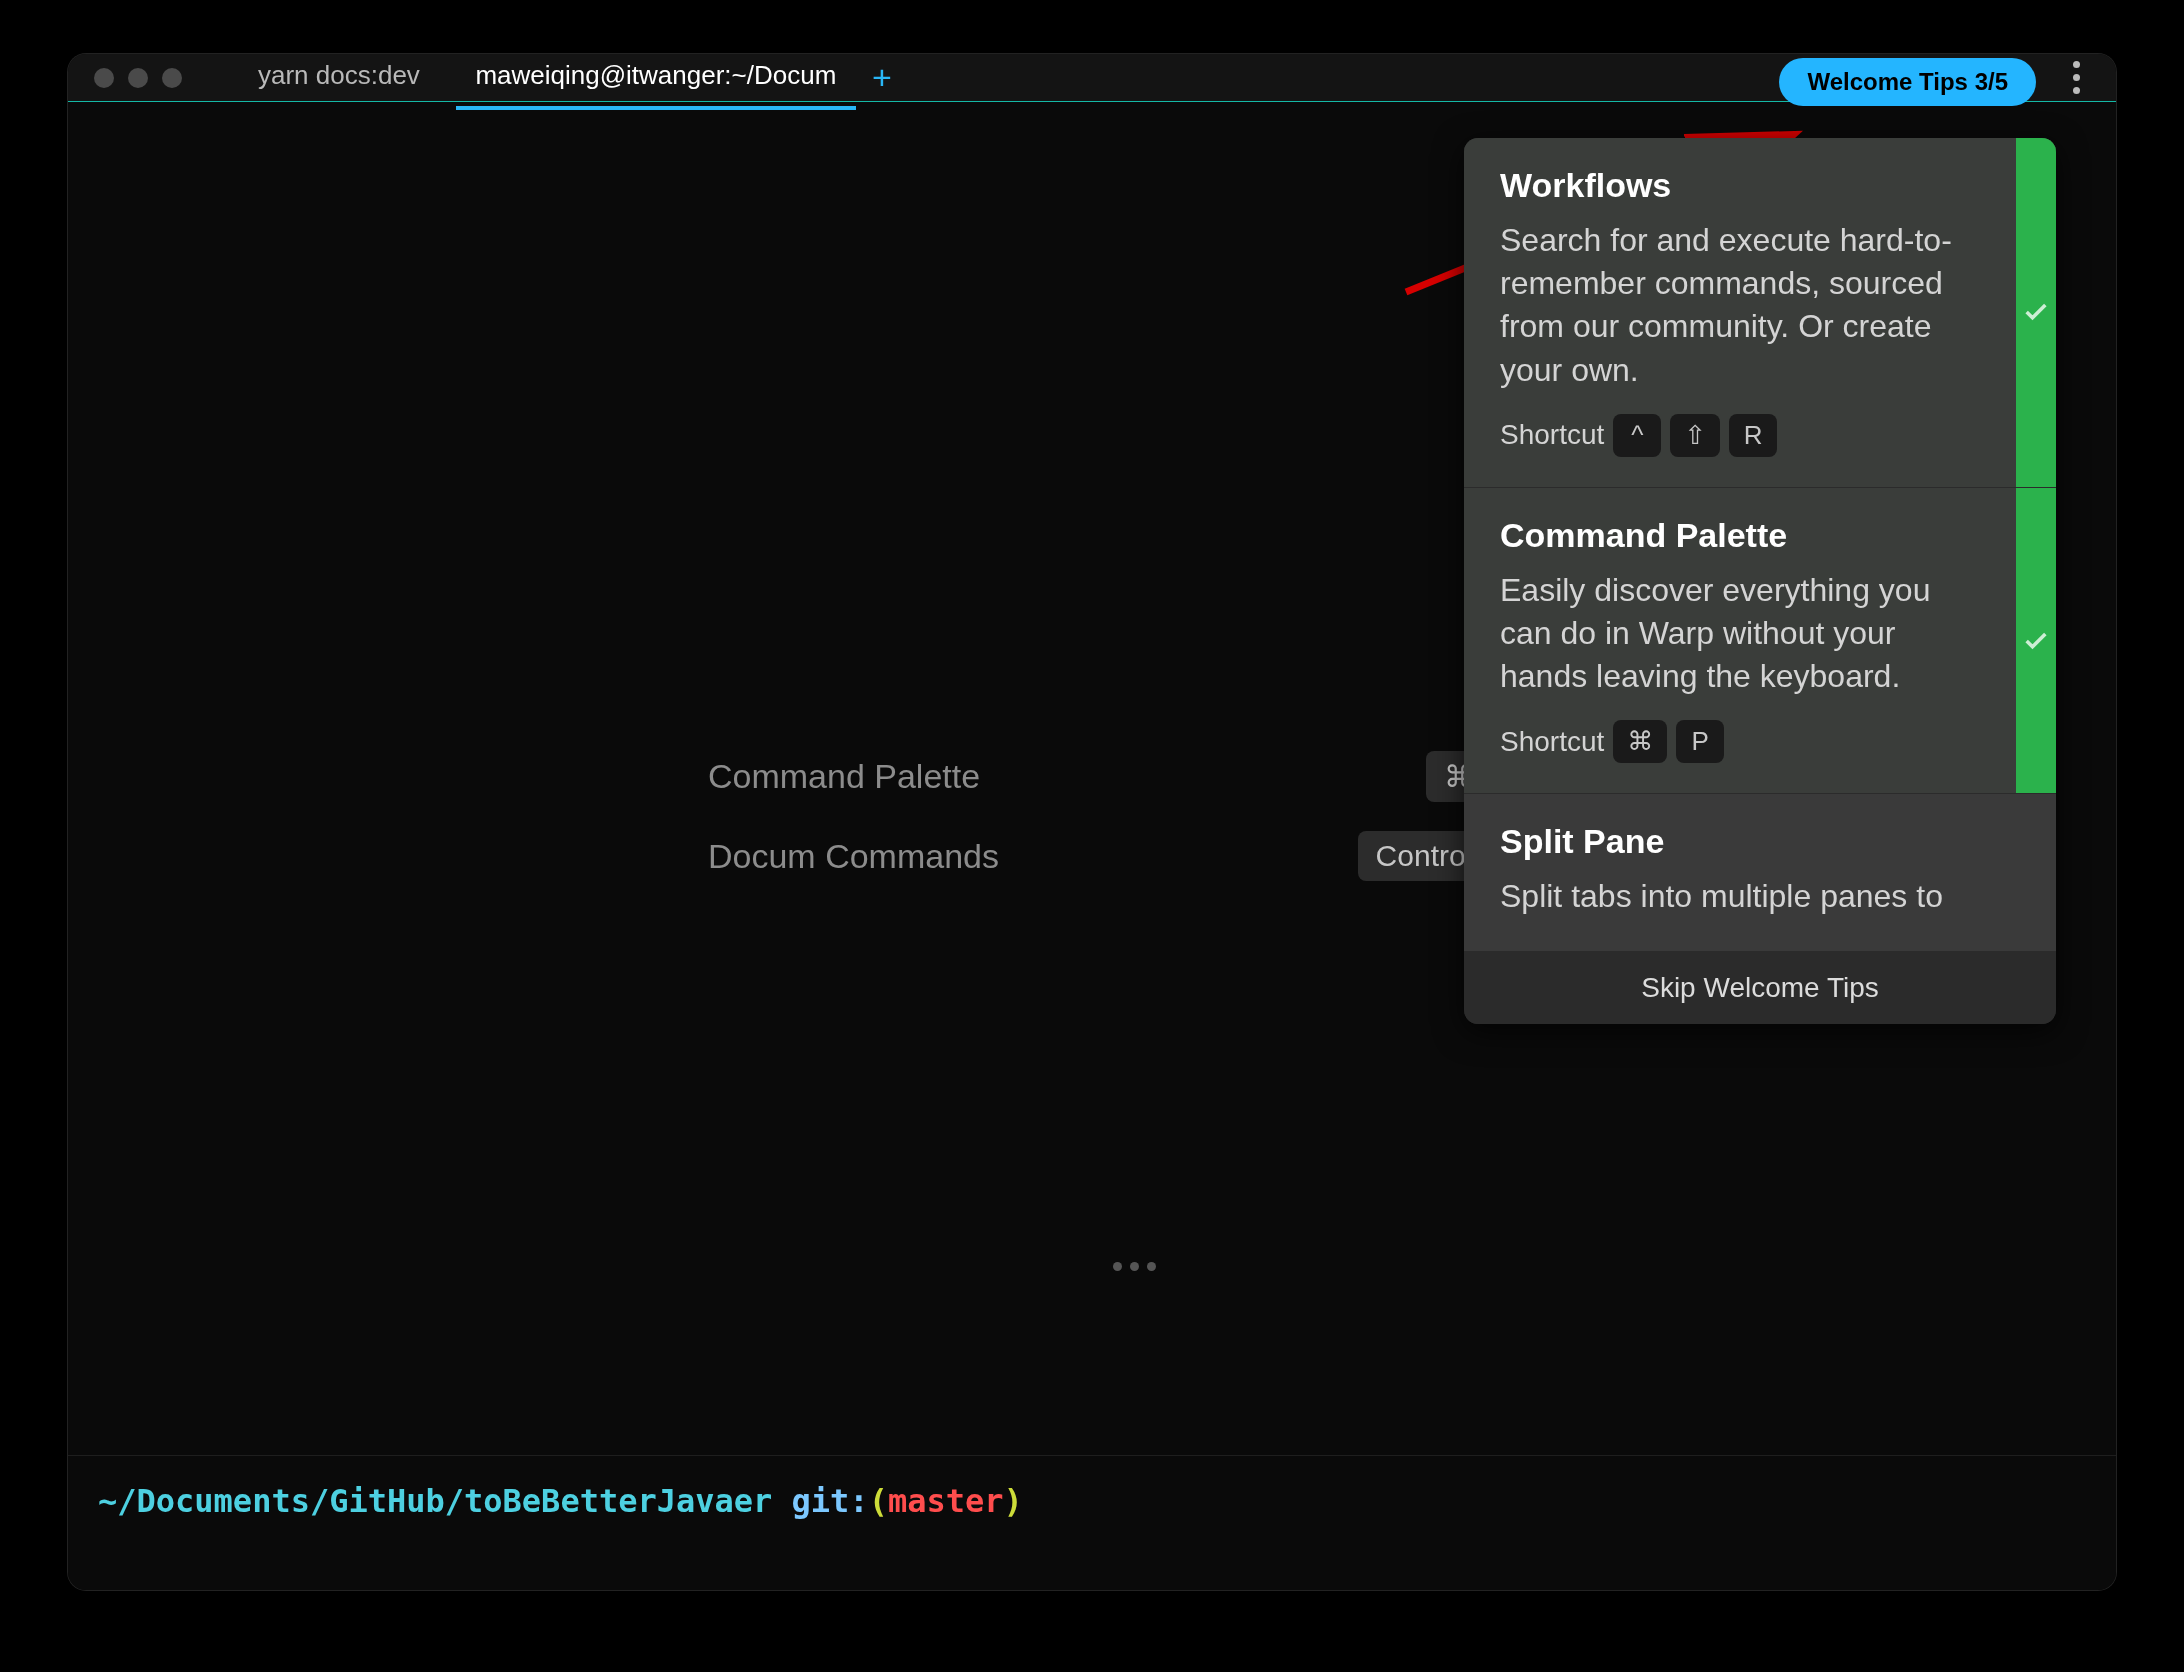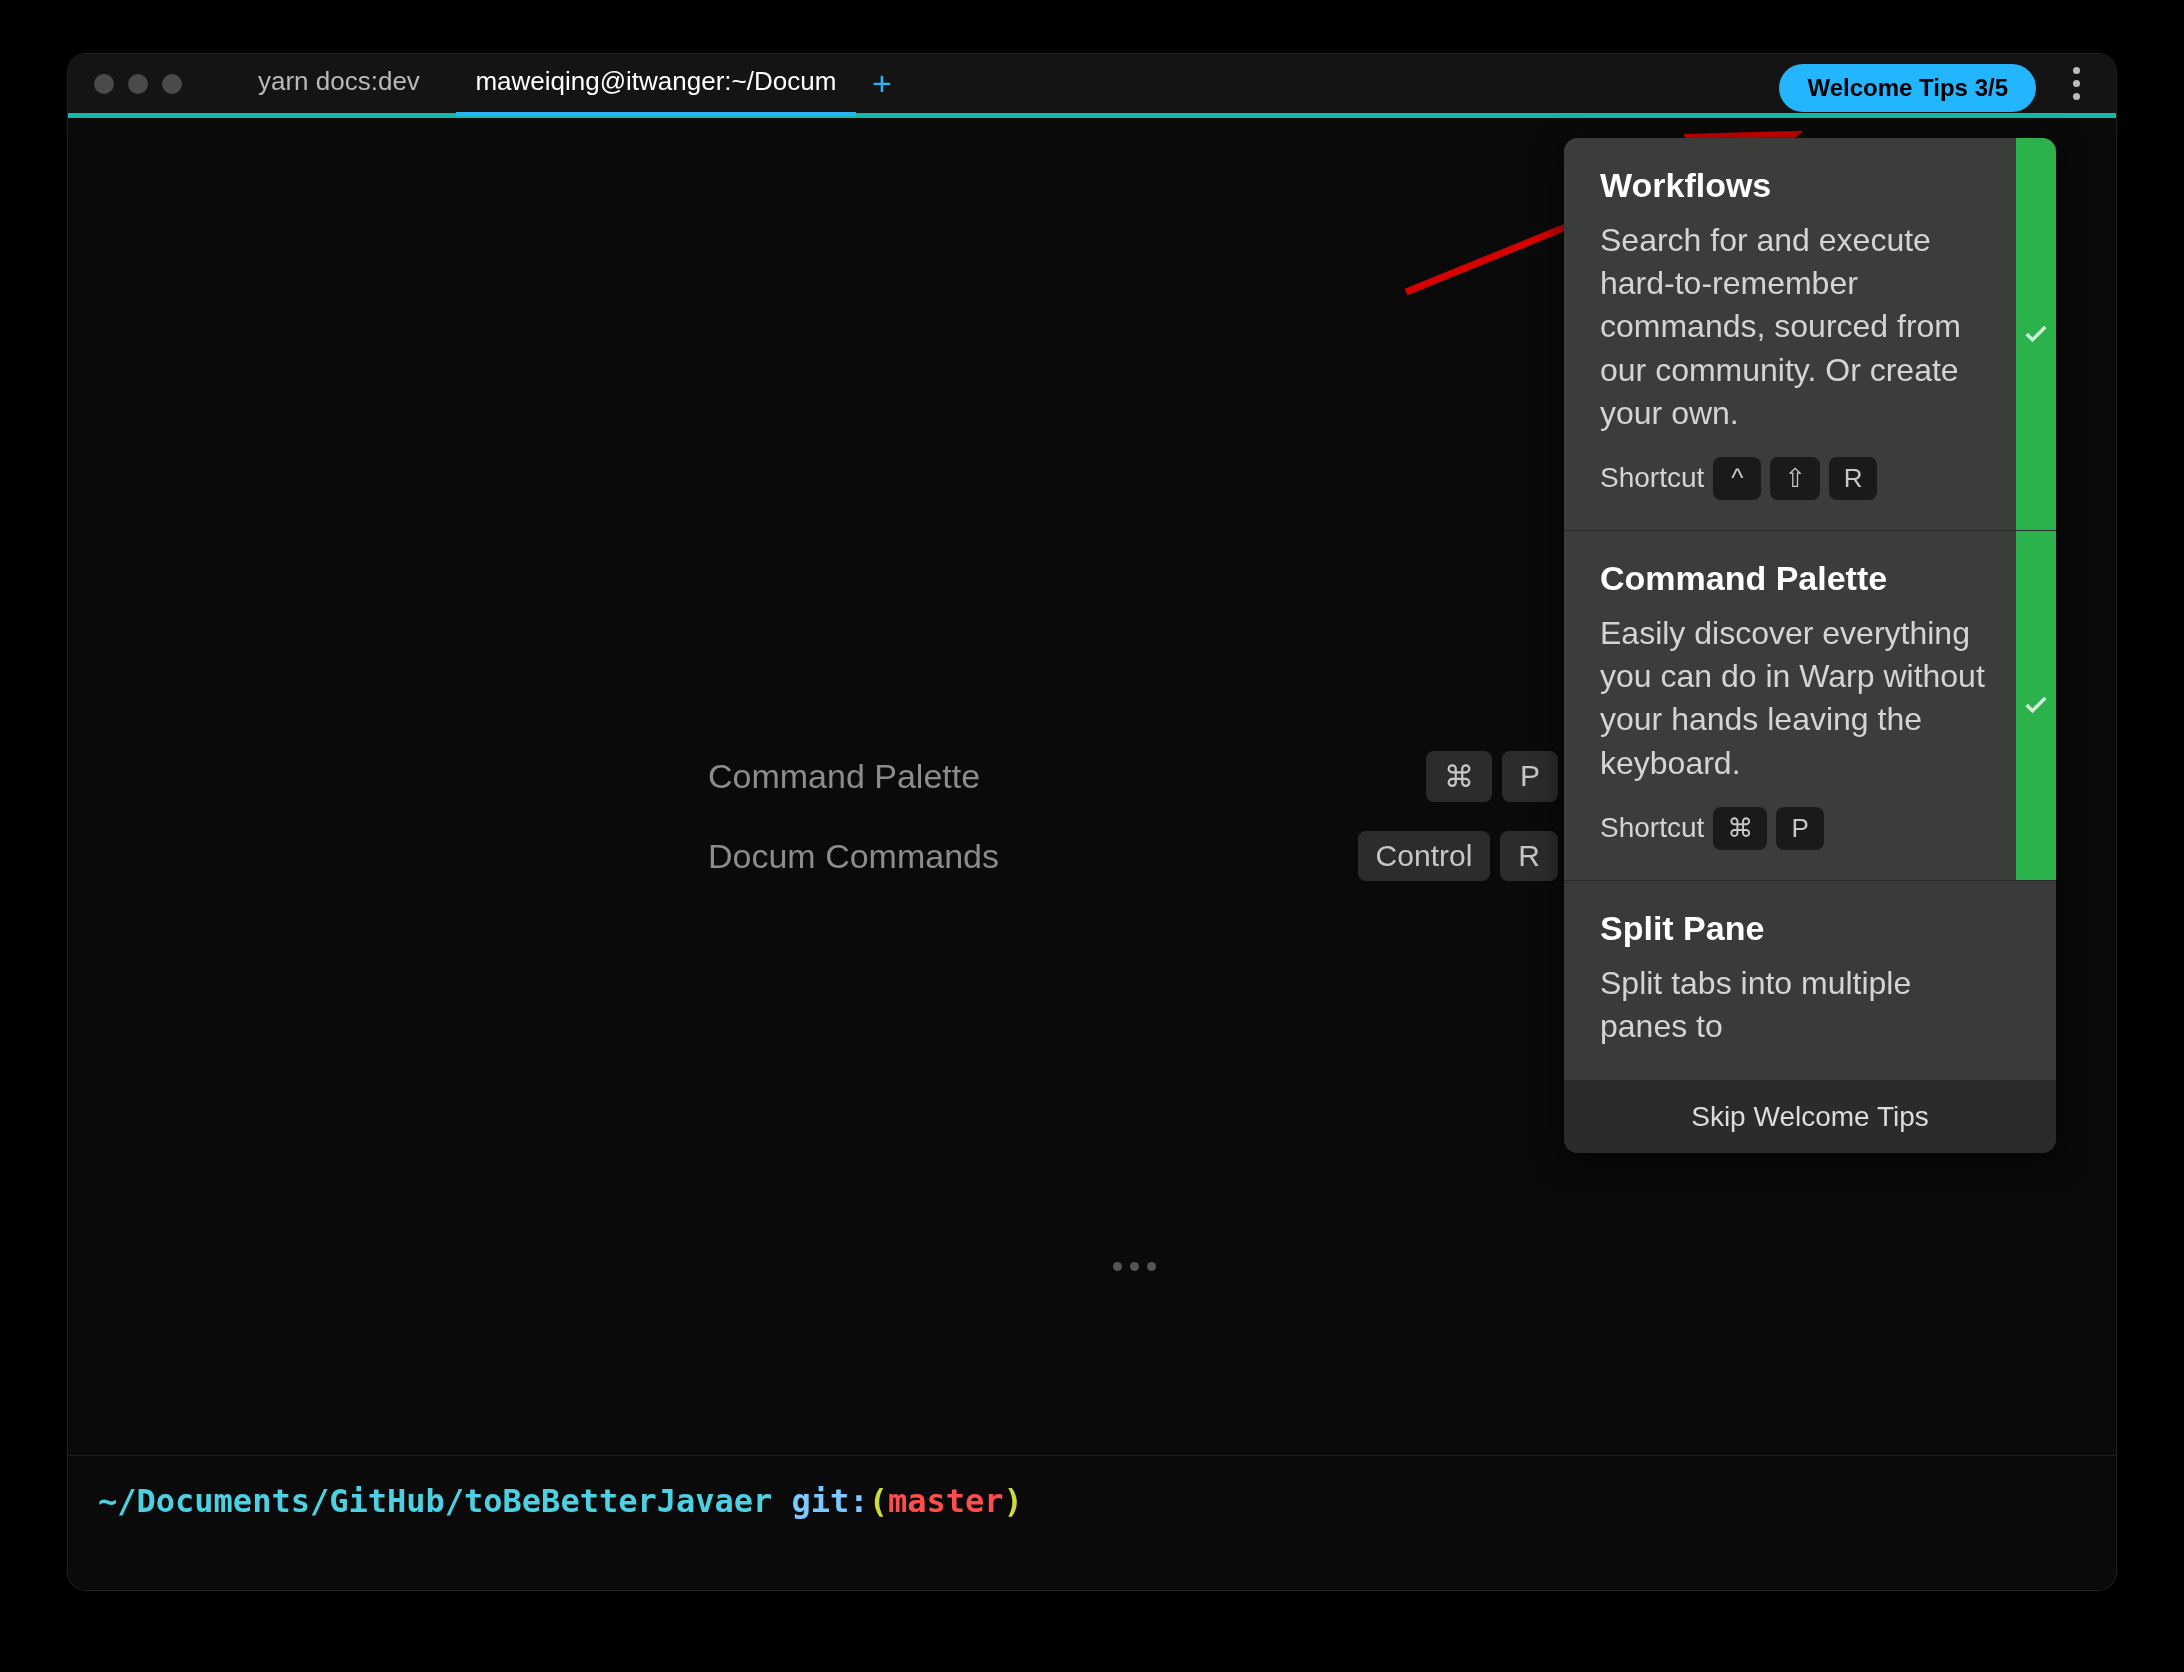--- a/index.html
+++ b/index.html
@@ -9,24 +9,24 @@
     left: 68px; top: 54px;
     width: 2048px; height: 1536px;
     background: #0a0a0a;
     border-radius: 18px;
     overflow: hidden;
     box-shadow: 0 0 0 1px #222;
   }
 
   
   .titlebar {
-    height: 64px;
+    height: 48px;
     display: flex;
     align-items: center;
-    border-bottom: 5px solid #14b8a6;
+    border-bottom: 1px solid #14b8a6;
     background: #141414;
     position: relative;
   }
   .traffic-lights { display: flex; gap: 14px; padding-left: 26px; padding-right: 40px; }
   .dot { width: 20px; height: 20px; border-radius: 50%; background: #4a4a4a; }
   .tab {
     height: 64px;
     display: flex; align-items: center; justify-content: center;
     padding: 0 36px;
     font-size: 26px;
@@ -71,21 +71,21 @@
     display:flex; align-items:center; justify-content:center;
     min-width:56px;
   }
   .ellipsis-dots { position:absolute; left:1045px; top:1208px; display:flex; gap:8px; }
   .ellipsis-dots span { width:9px; height:9px; background:#555; border-radius:50%; }
 
   
   .tips-panel {
     position:absolute;
     right: 60px; top: 84px;
-    width: 492px;
+    width: 592px;
     background: #2b2b2b;
     border-radius: 14px;
     overflow: hidden;
     box-shadow: 0 8px 30px rgba(0,0,0,.7);
   }
   .tips-scrollbar { position:absolute; right:4px; top:4px; width:8px; height:370px; background:#555; border-radius:4px; }
   .tip-card {
     position: relative;
     background: #3a3d3a;
     padding: 28px 70px 30px 36px;

